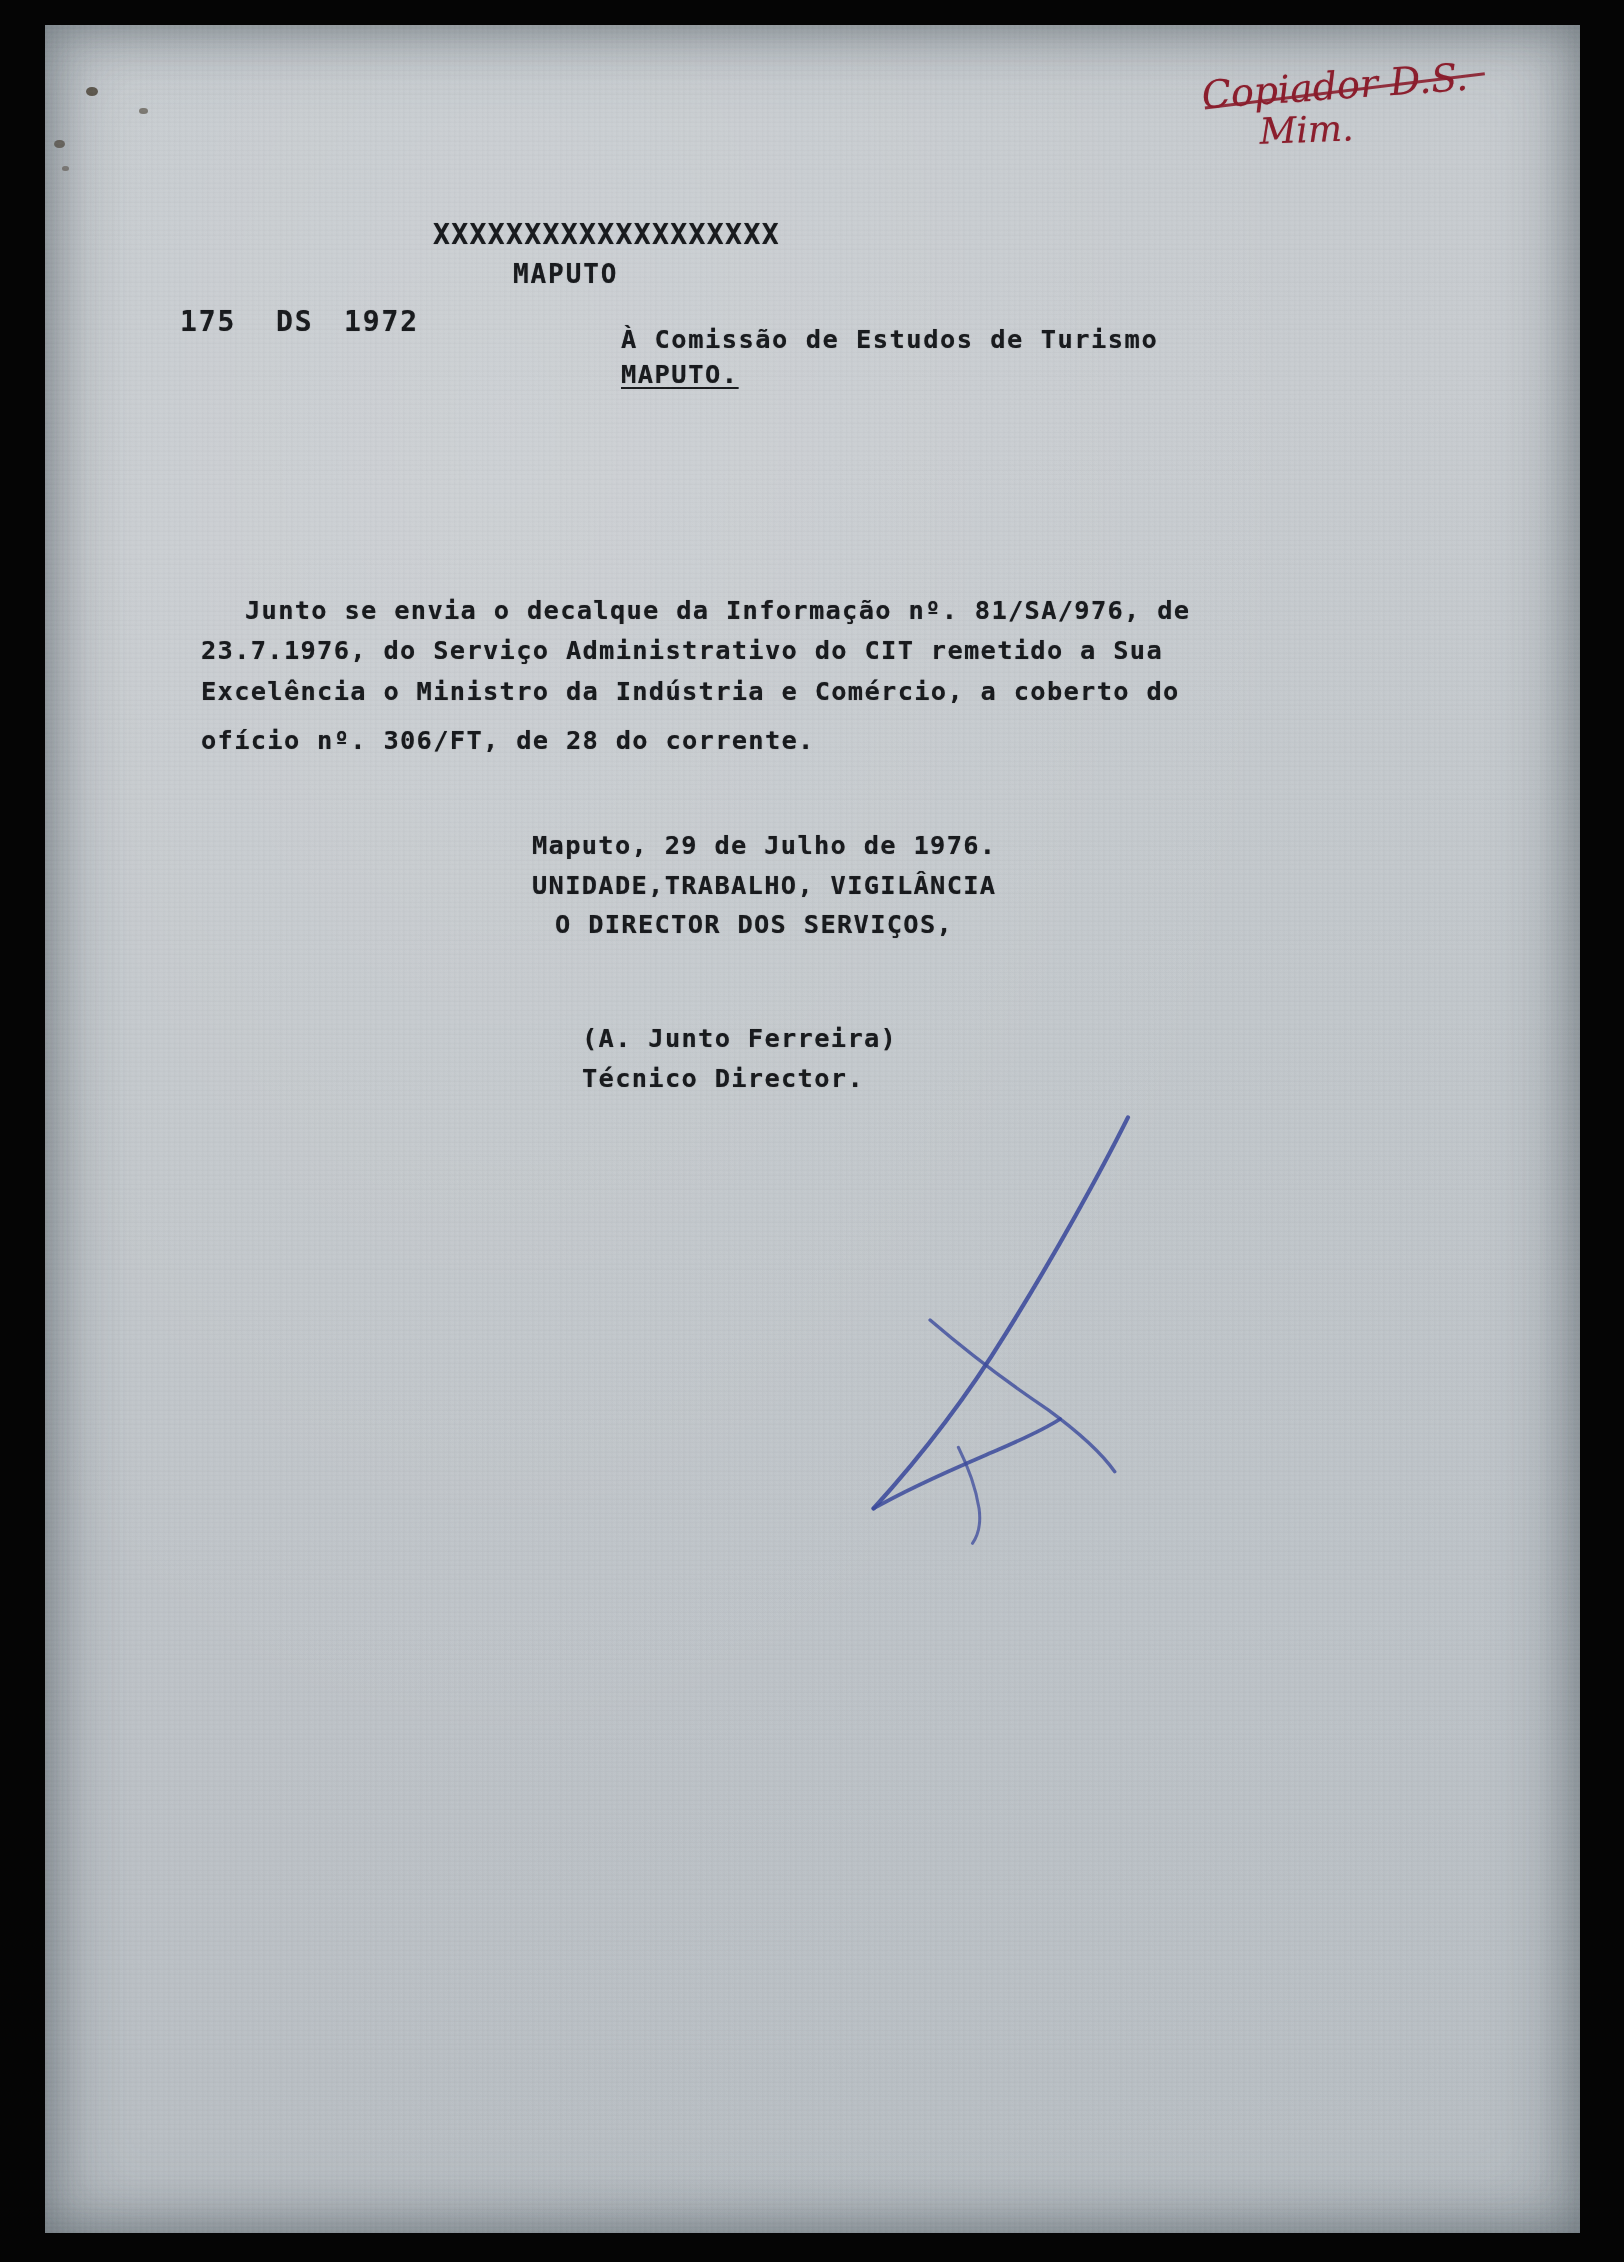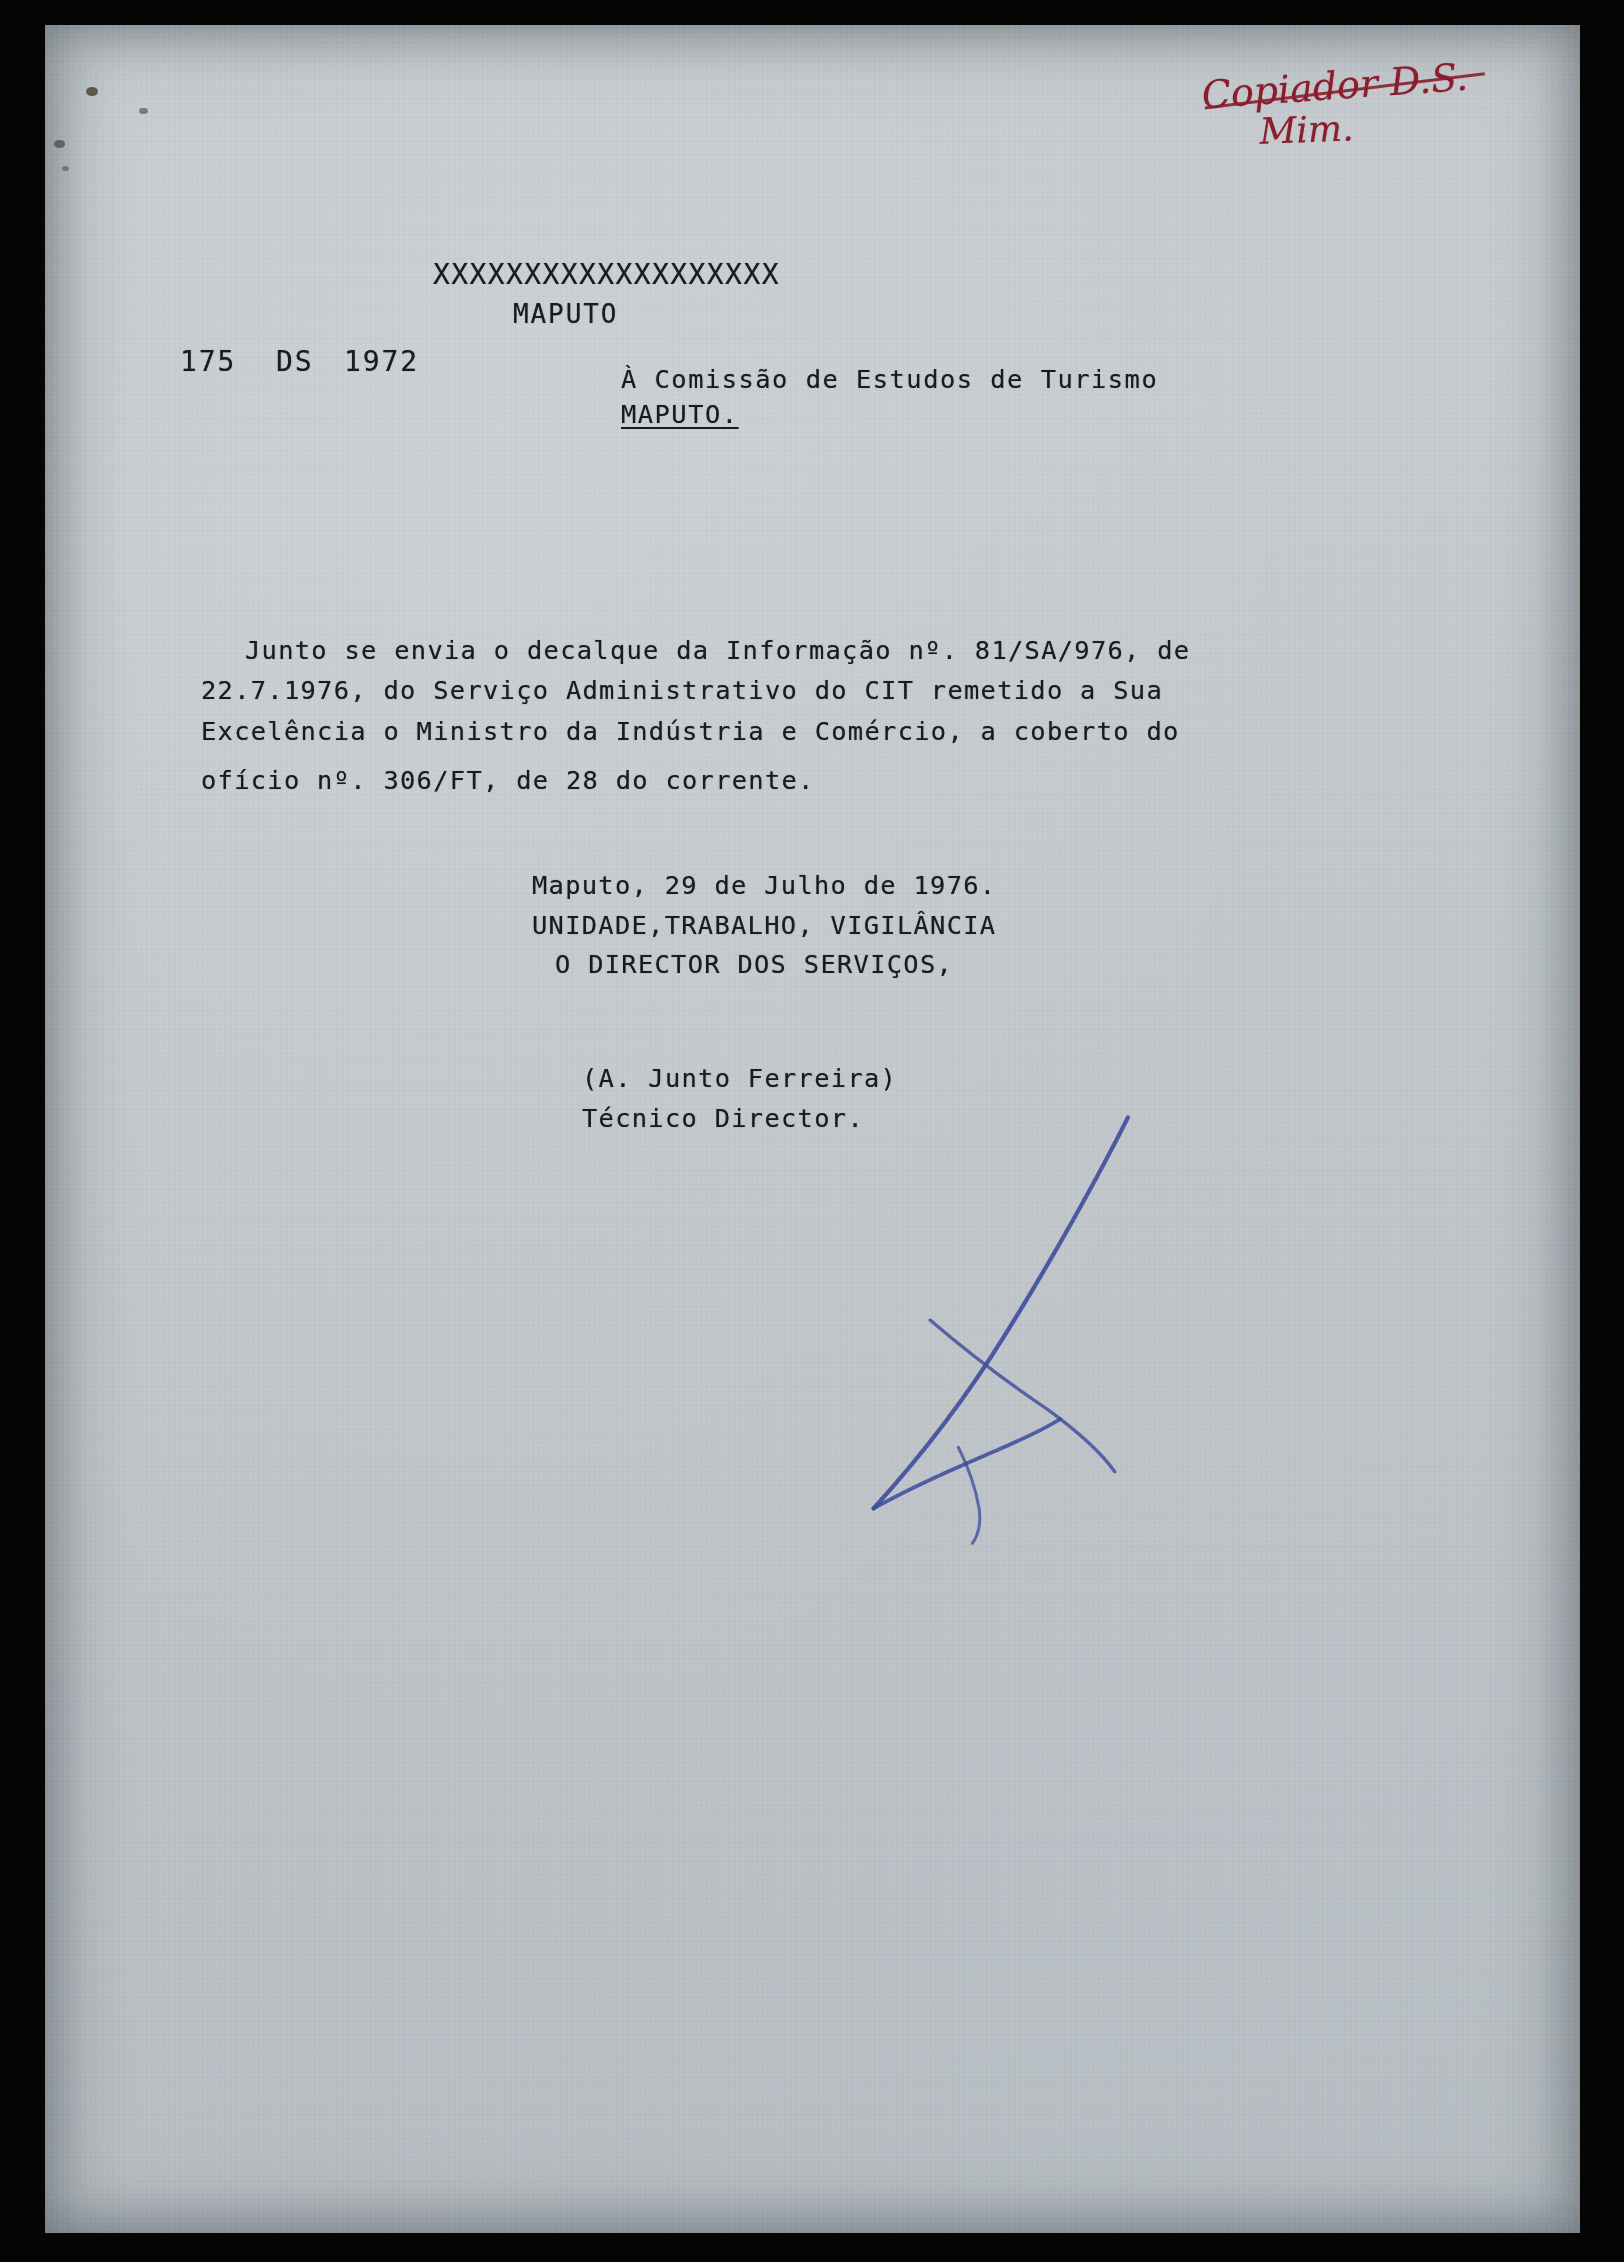--- a/index.html
+++ b/index.html
@@ -115,21 +115,21 @@
   
   #signature {
     position: absolute;
     left: 772px;
     top: 1083px;
     width: 490px;
     height: 490px;
     pointer-events: none;
   }
 
-  .blk { font-weight: normal; margin-top: 40px; }
+  .blk { font-weight: bold; }
 </style>
 </head>
 <body>
 
 <div id="scan-frame">
 
   <div id="paper">
     <div class="vignette"></div>
 
     <div class="blot" style="left:41px; top:62px; width:12.2px; height:9.4px;"></div>
@@ -149,21 +149,21 @@
 
     <div class="doc-text blk" style="left:135px; top:280px; font-size:28px; letter-spacing:1.9px;">175</div>
     <div class="doc-text blk" style="left:231px; top:280px; font-size:28px; letter-spacing:1.9px;">DS</div>
     <div class="doc-text blk" style="left:299px; top:280px; font-size:28px; letter-spacing:1.9px;">1972</div>
 
     <div class="doc-text blk" style="left:576px; top:299px; font-size:25.4px; letter-spacing:1.5px;">À Comissão de Estudos de Turismo</div>
     <div class="doc-text blk underline" style="left:576px; top:334px; font-size:25.4px; letter-spacing:1.5px;">MAPUTO.</div>
 
 
     <div class="doc-text blk" style="left:200px; top:570px; font-size:25.4px; letter-spacing:1.3px;">Junto se envia o decalque da Informação nº. 81/SA/976, de</div>
-    <div class="doc-text blk" style="left:156px; top:610px; font-size:25.4px; letter-spacing:1.3px;">22.7.1976, do Serviço Administrativo do CIT remetido a Sua</div>
+    <div class="doc-text blk" style="left:156px; top:610px; font-size:25.4px; letter-spacing:1.3px;">23.7.1976, do Serviço Administrativo do CIT remetido a Sua</div>
     <div class="doc-text blk" style="left:156px; top:651px; font-size:25.4px; letter-spacing:1.3px;">Excelência o Ministro da Indústria e Comércio, a coberto do</div>
     <div class="doc-text blk" style="left:156px; top:700px; font-size:25.4px; letter-spacing:1.3px;">ofício nº. 306/FT, de 28 do corrente.</div>
 
     <div class="doc-text blk" style="left:487px; top:805px; font-size:25.4px; letter-spacing:1.3px;">Maputo, 29 de Julho de 1976.</div>
     <div class="doc-text blk" style="left:487px; top:845px; font-size:25.4px; letter-spacing:1.3px;">UNIDADE,TRABALHO, VIGILÂNCIA</div>
     <div class="doc-text blk" style="left:510px; top:884px; font-size:25.4px; letter-spacing:1.3px;">O DIRECTOR DOS SERVIÇOS,</div>
 
     <div class="doc-text blk" style="left:537px; top:998px; font-size:25.4px; letter-spacing:1.3px;">(A. Junto Ferreira)</div>
     <div class="doc-text blk" style="left:537px; top:1038px; font-size:25.4px; letter-spacing:1.3px;">Técnico Director.</div>
 

